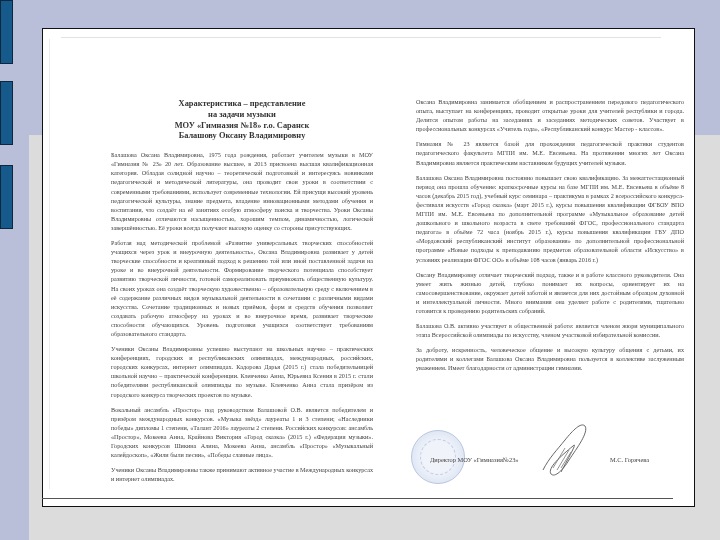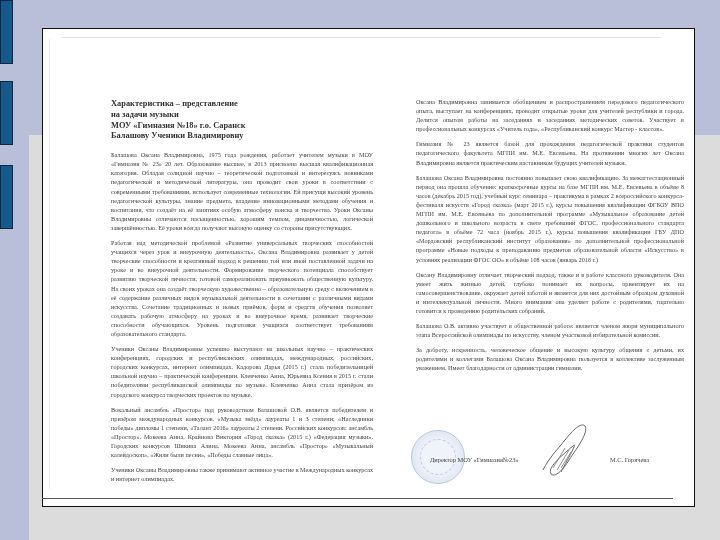--- a/index.html
+++ b/index.html
@@ -24,21 +24,21 @@
     position:absolute; left:42px; top:28px; width:631px; height:470px;
     border-bottom:1px solid #555; pointer-events:none;
   }
   .doc-page {
     position:absolute; top:0; bottom:0; overflow:hidden;
     color:#444; font-size:6.2px; line-height:9.1px; text-align:justify;
   }
   .page-left { left:68px; width:262px; top:70px; }
   .page-right { left:373px; width:268px; top:68px; }
   .doc-title {
-    font-weight:bold; font-size:8.4px; line-height:10.8px;
+    text-align:center; font-weight:bold; font-size:8.4px; line-height:10.8px;
     color:#333; margin-bottom:8px;
   }
   .doc-par { margin:0 0 6px 0; }
   .scan-line {
     position:absolute; height:1px; background:#e2e2e2;
   }
   .stamp {
     position:absolute; left:411px; top:430px; width:52px; height:52px;
     border-radius:50%; border:1.5px solid #a9bcd9;
     background:radial-gradient(circle, #eef2fa 40%, #dde5f3 70%, #eef2fa 100%);
@@ -65,21 +65,21 @@
 
 <div class="doc-frame">
   <div class="scan-line" style="left:18px; top:8px; width:600px;"></div>
   <div class="scan-line" style="left:6px; top:10px; width:1px; height:450px; background:#ececec;"></div>
 
   <div class="doc-page page-left">
     <div class="doc-title">
       <div>Характеристика – представление</div>
       <div>на задачи музыки</div>
       <div>МОУ «Гимназия №18» г.о. Саранск</div>
-      <div>Балашову Ученики Владимировну</div>
+      <div>Балашову Оксану Владимировну</div>
     </div>
     <p class="doc-par">Балашова Оксана Владимировна, 1975 года рождения, работает учителем музыки в МОУ «Гимназия № 23» 20 лет. Образование высшее, в 2013 присвоена высшая квалификационная категория. Обладая солидной научно – теоретической подготовкой и интересуясь новинками педагогической и методической литературы, она проводит свои уроки в соответствии с современными требованиями, использует современные технологии. Ей присущи высокий уровень педагогической культуры, знание предмета, владение инновационными методами обучения и воспитания, что создаёт на её занятиях особую атмосферу поиска и творчества. Уроки Оксаны Владимировны отличаются насыщенностью, хорошим темпом, динамичностью, логической завершённостью. Её уроки всегда получают высокую оценку со стороны присутствующих.</p>
     <p class="doc-par">Работая над методической проблемой «Развитие универсальных творческих способностей учащихся через урок и внеурочную деятельность», Оксана Владимировна развивает у детей творческие способности и креативный подход к решению той или иной поставленной задачи на уроке и во внеурочной деятельности. Формирование творческого потенциала способствует развитию творческой личности, готовой самореализовать приумножать общественную культуру. На своих уроках она создаёт творческую художественно – образовательную среду с включением в её содержание различных видов музыкальной деятельности в сочетании с различными видами искусства. Сочетание традиционных и новых приёмов, форм и средств обучения позволяет создавать рабочую атмосферу на уроках и во внеурочное время, развивает творческие способности обучающихся. Уровень подготовки учащихся соответствует требованиям образовательного стандарта.</p>
     <p class="doc-par">Ученики Оксаны Владимировны успешно выступают на школьных научно – практических конференциях, городских и республиканских олимпиадах, международных, российских, городских конкурсах, интернет олимпиадах. Кадорова Дарья (2015 г.) стала победительницей школьной научно – практической конференции. Клевченко Анна, Юрьевна Ксения в 2015 г. стали победителями республиканской олимпиады по музыке. Клевченко Анна стала призёром из городского конкурса творческих проектов по музыке.</p>
     <p class="doc-par">Вокальный ансамбль «Простор» под руководством Балашовой О.В. является победителем и призёром международных конкурсов. «Музыка звёзд» лауреаты 1 и 3 степени; «Наследники победы» дипломы 1 степени, «Талант 2016» лауреаты 2 степени. Российских конкурсов: ансамбль «Простор», Мокеева Анна, Крайнова Виктория «Город сказка» (2015 г.) «Федерация музыки». Городских конкурсов Шикина Алина, Мокеева Анна, ансамбль «Простор» «Музыкальный калейдоскоп», «Жили были песни», «Победы славные лица».</p>
     <p class="doc-par">Ученики Оксаны Владимировны также принимают активное участие в Международных конкурсах и интернет олимпиадах.</p>
   </div>
 
   <div class="doc-page page-right" style="height:290px;">
     <p class="doc-par">Оксана Владимировна занимается обобщением и распространением передового педагогического опыта, выступает на конференциях, проводит открытые уроки для учителей республики и города. Делится опытом работы на заседаниях и заседаниях методических советов. Участвует в профессиональных конкурсах «Учитель года», «Республиканский конкурс Мастер - классов».</p>

